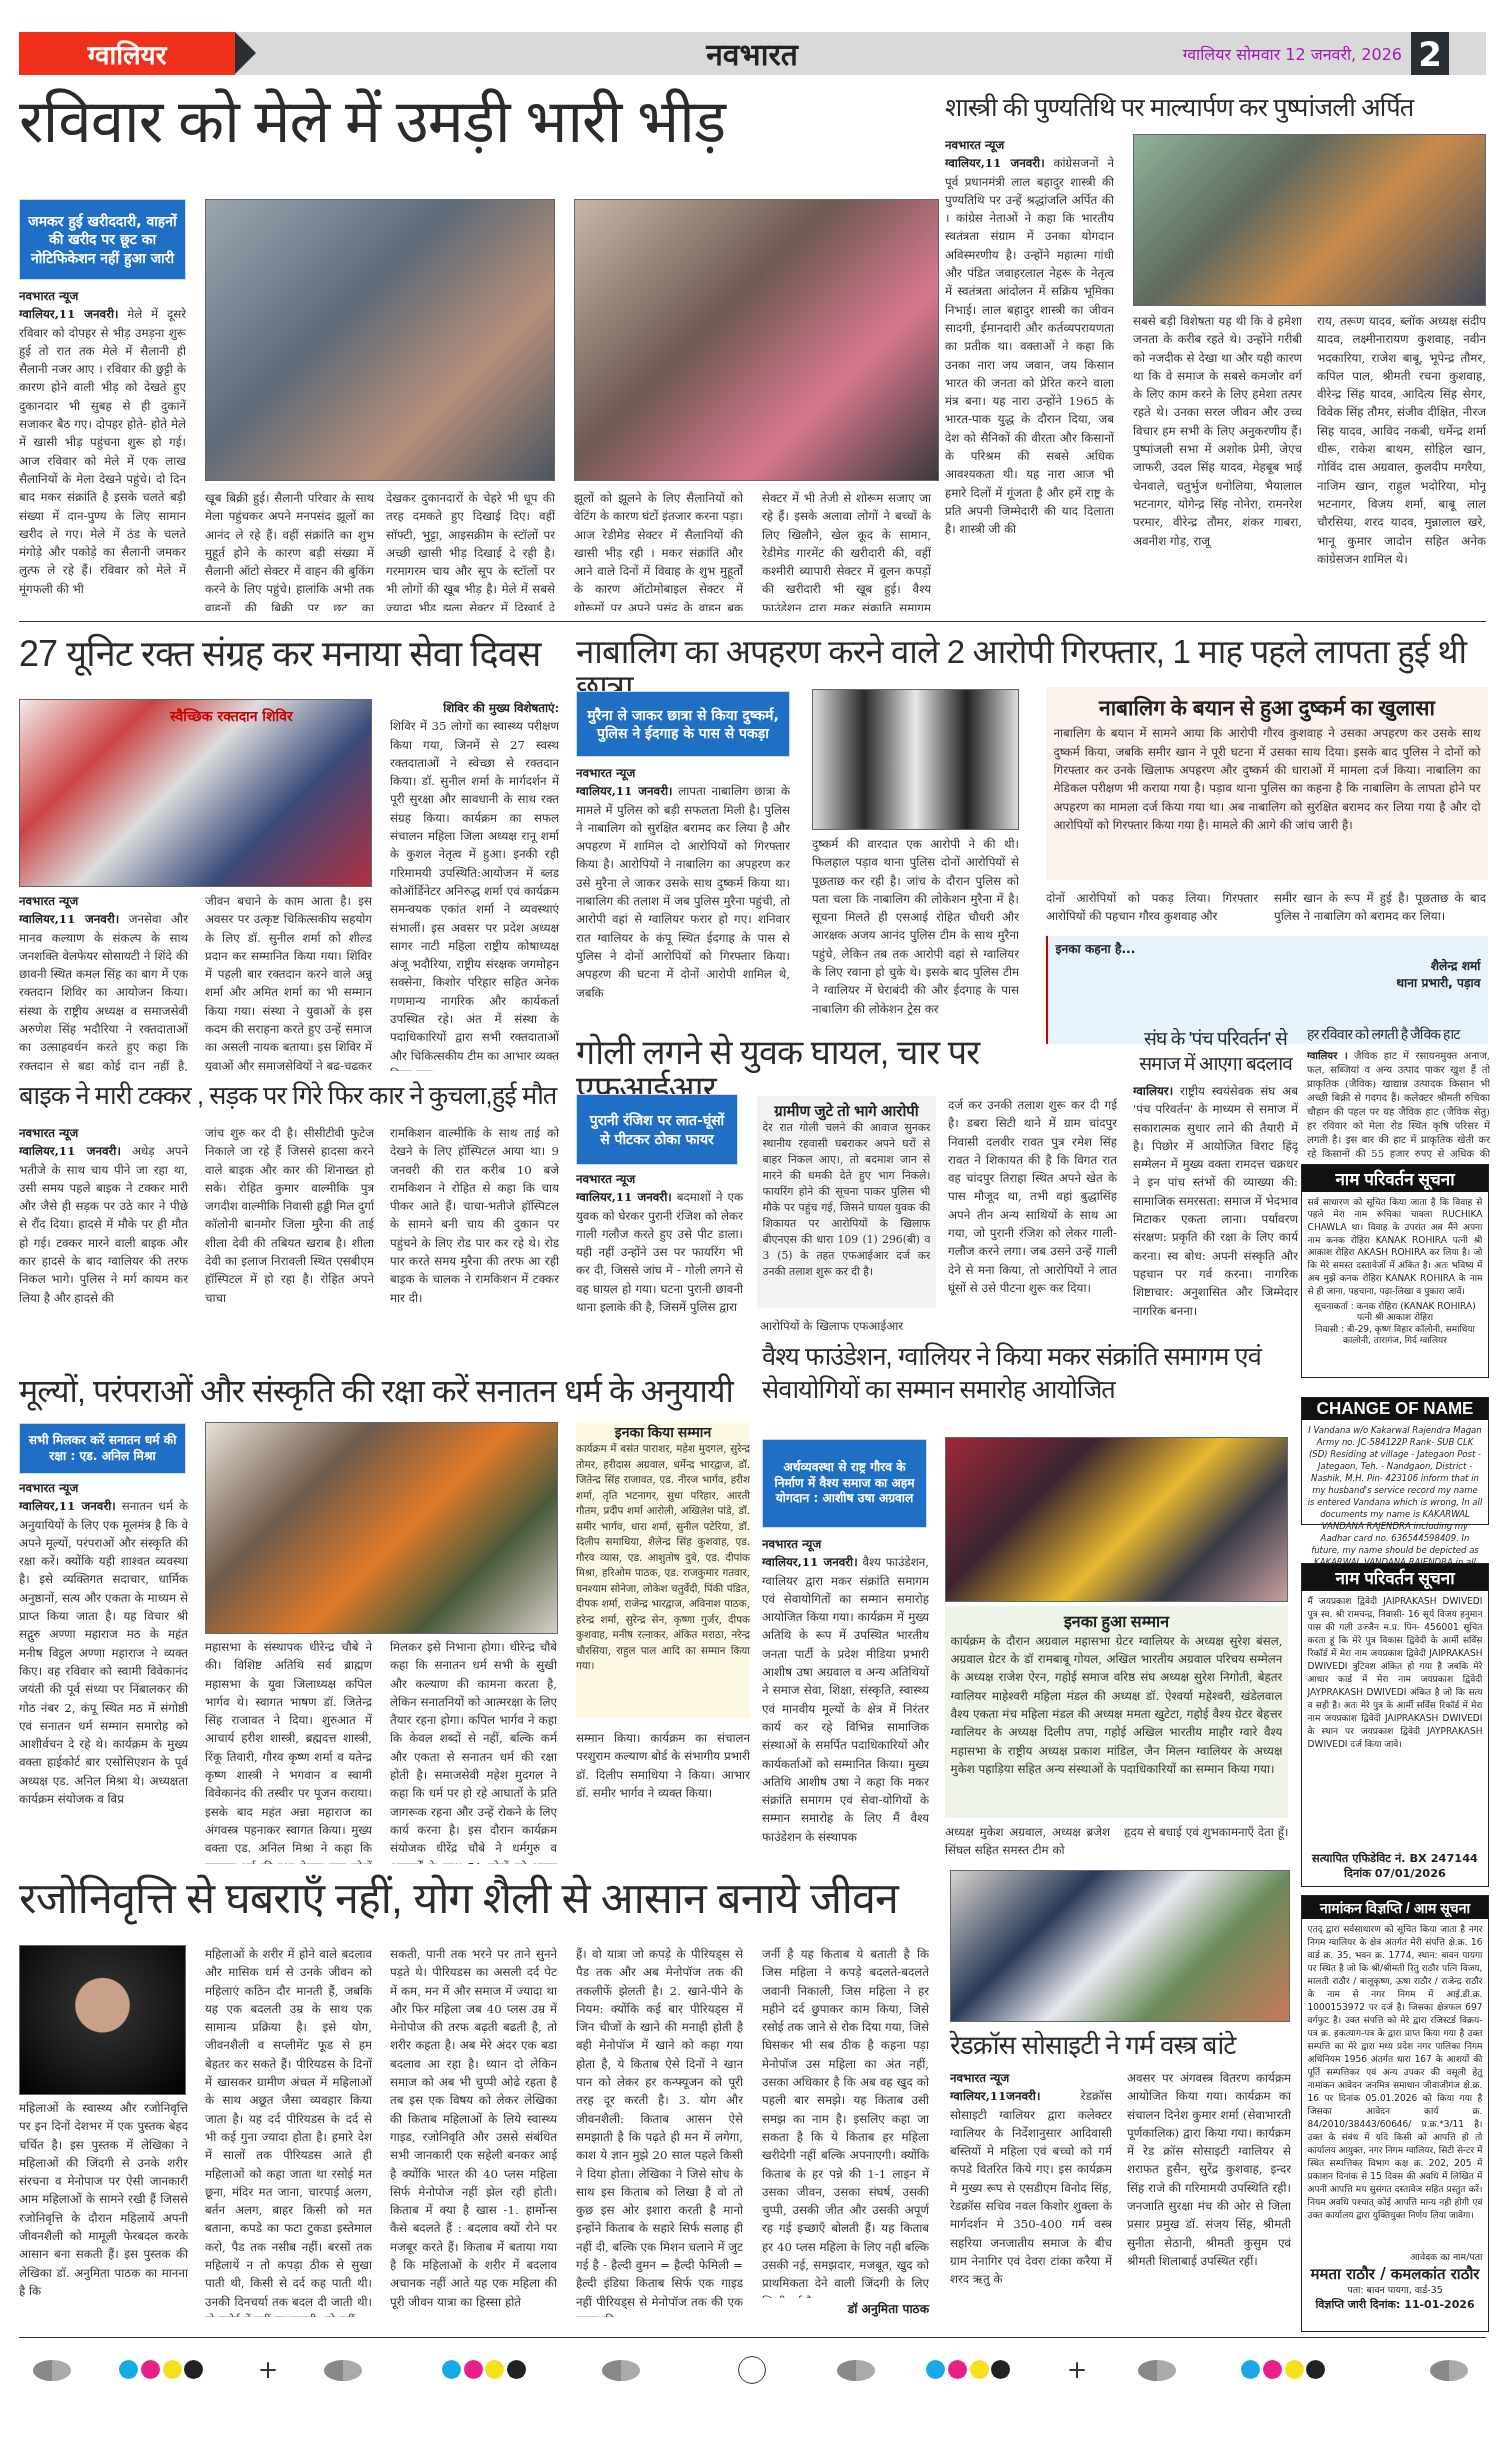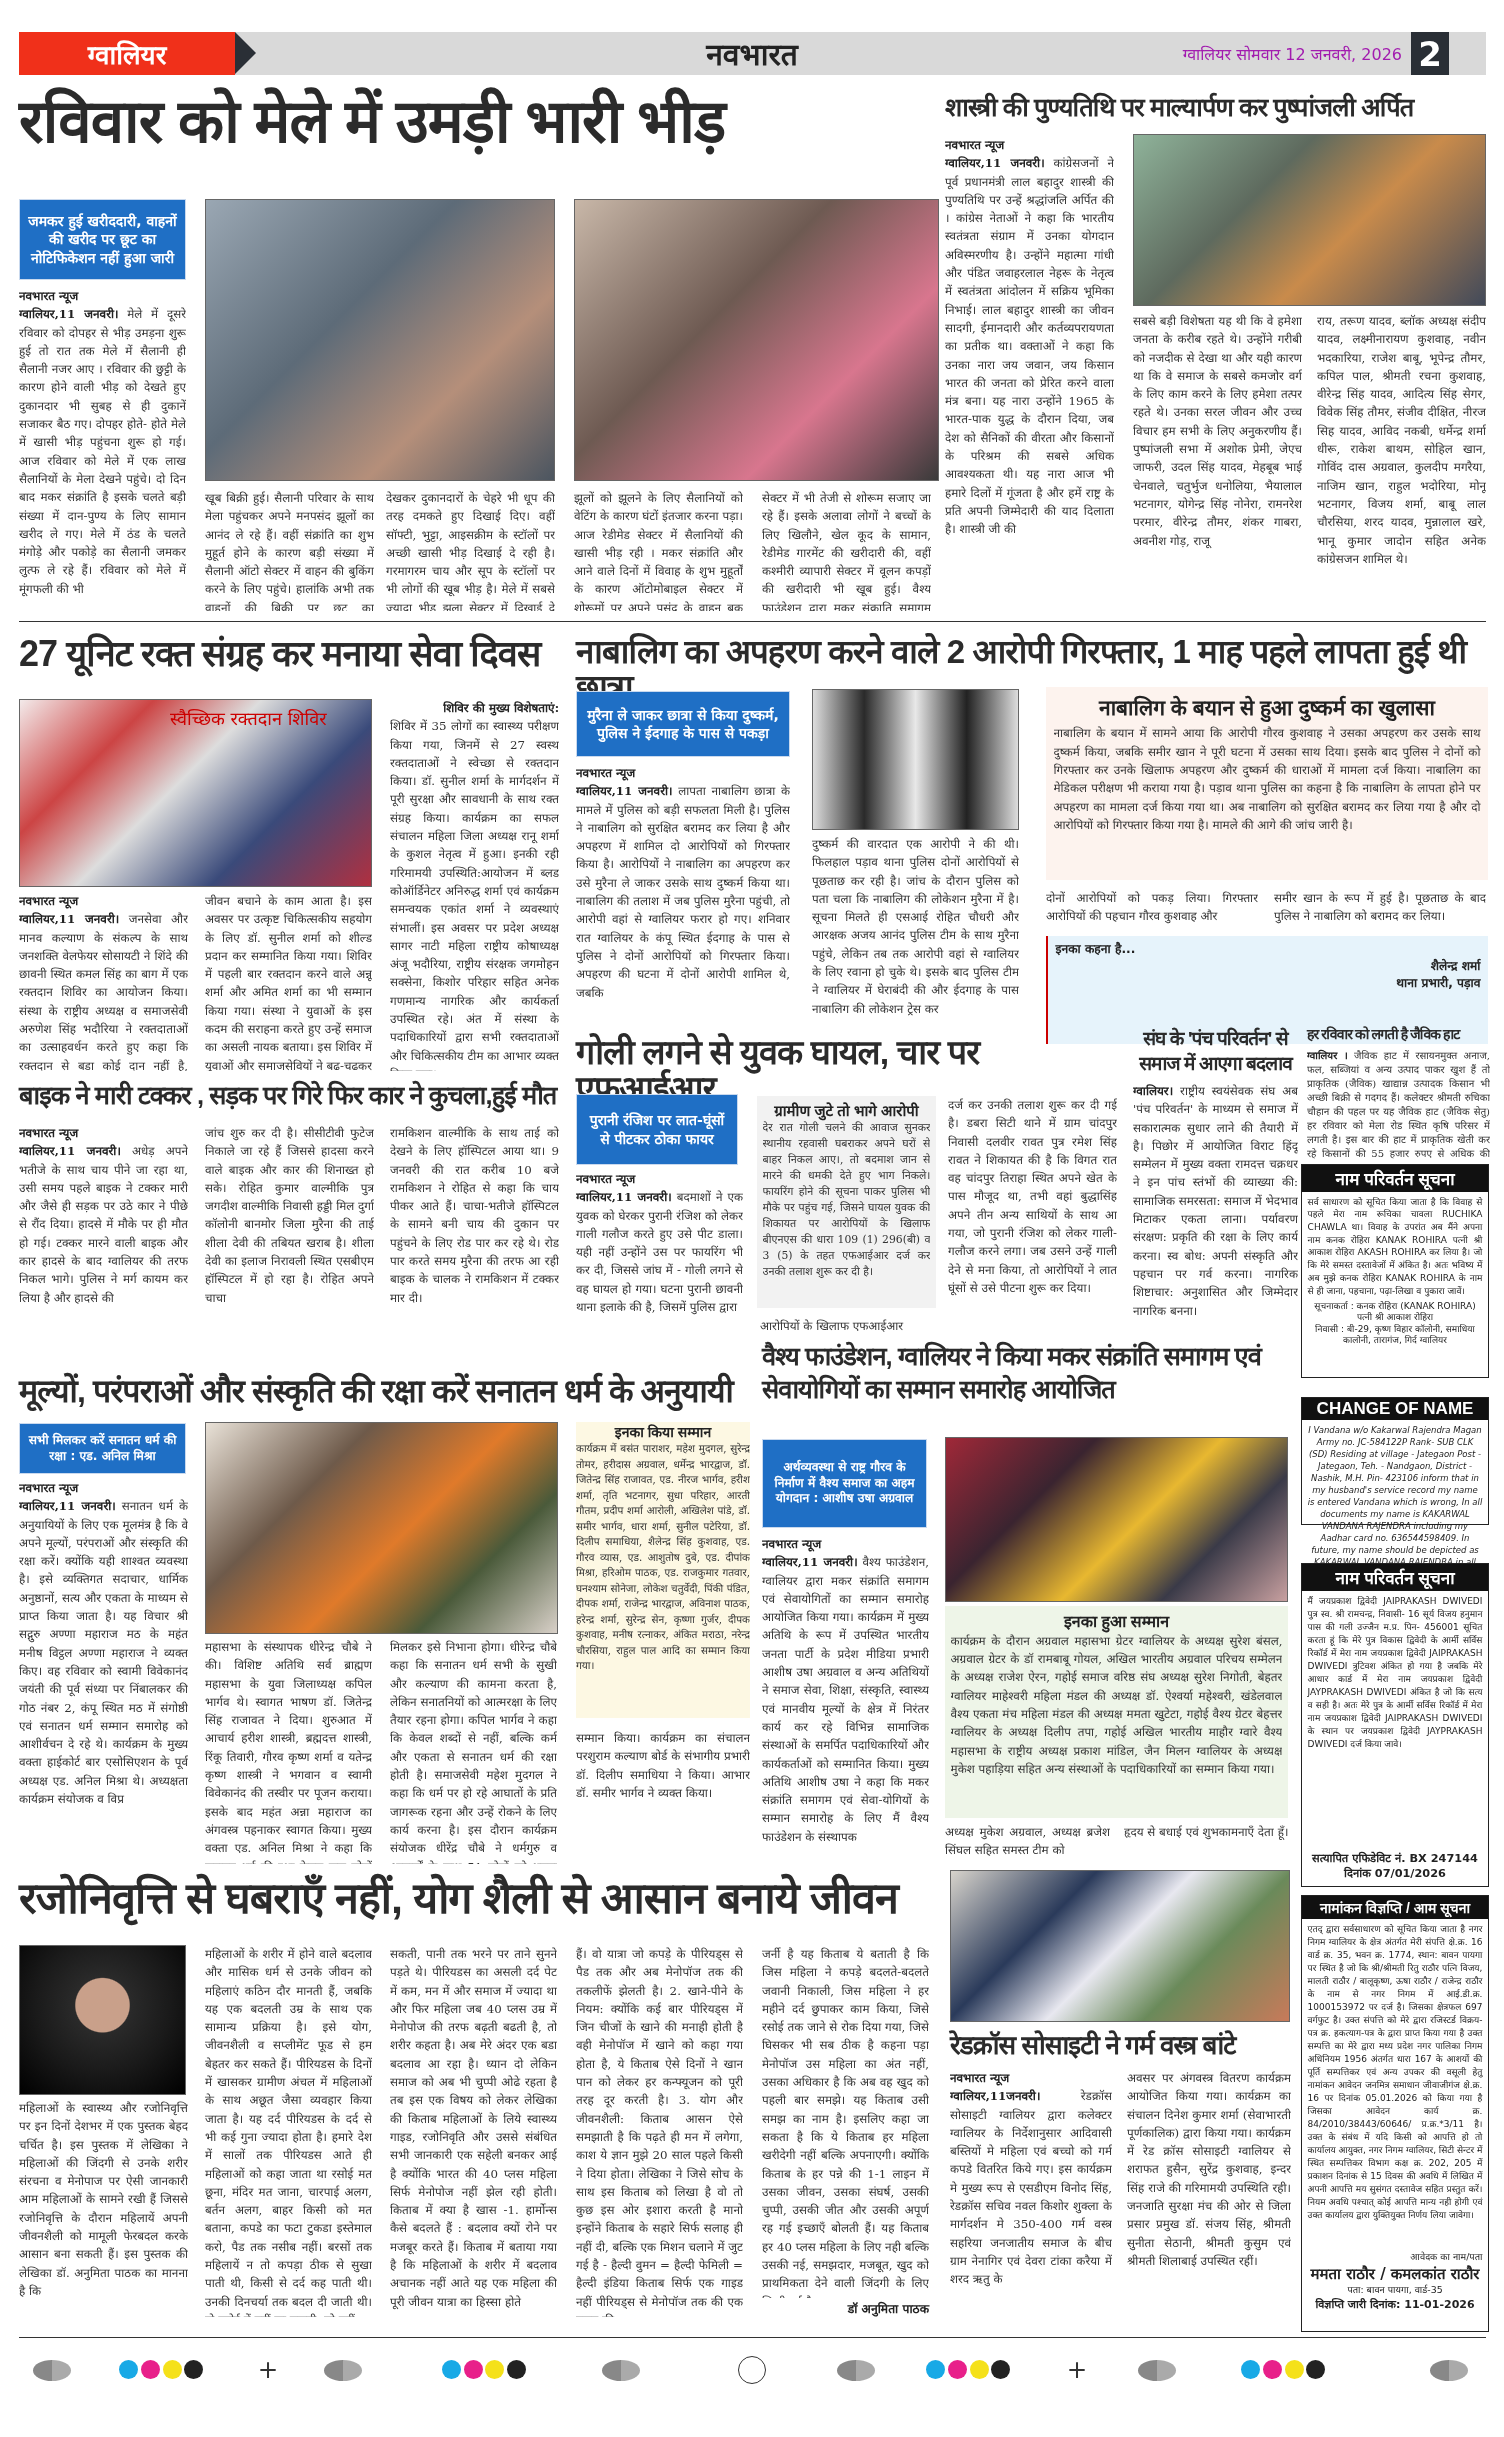--- a/index.html
+++ b/index.html
@@ -4,21 +4,21 @@
 <style>
 *{box-sizing:border-box;margin:0;padding:0}
 body{width:1505px;height:2438px;background:#fff;font-family:"DejaVu Sans",sans-serif;color:#222;position:relative;overflow:hidden}
 .abs{position:absolute}
 .hdr{left:19px;top:32px;width:1467px;height:43px;background:#d9d9d9}
 .hdr-city{left:19px;top:32px;width:216px;height:43px;background:#f0301a;color:#fff;font-weight:bold;font-size:26px;display:flex;align-items:center;justify-content:center}
 .hdr-arrow{left:235px;top:32px;width:0;height:0;border-top:21.6px solid transparent;border-bottom:21.6px solid transparent;border-left:21px solid #2a2f36}
 .hdr-brand{left:611px;top:32px;width:282px;height:43px;font-size:30px;font-weight:bold;display:flex;align-items:center;justify-content:center;color:#222}
 .hdr-date{left:1110px;top:32px;width:292px;height:43px;font-size:16px;display:flex;align-items:center;justify-content:flex-end;color:#a21caf}
 .hdr-page{left:1411px;top:32px;width:38px;height:43px;background:#2a2f36;color:#fff;font-weight:bold;font-size:34px;display:flex;align-items:center;justify-content:center}
-.h1{font-weight:bold;color:#2b2b2b;line-height:1.05;letter-spacing:-0.9px;font-family:"Liberation Sans",sans-serif}
+.h1{font-weight:normal;color:#2b2b2b;line-height:1.05;letter-spacing:-0.9px;font-family:"Liberation Sans",sans-serif}
 .body{font-family:"DejaVu Serif",serif;font-size:11.8px;line-height:18.3px;color:#333;text-align:justify;overflow:hidden}
 .dl{font-weight:bold;color:#222}
 .bluebox{background:#1f6fc5;color:#fff;font-weight:bold;text-align:center;display:flex;align-items:center;justify-content:center;padding:5.6px;line-height:1.3;border:1.9px solid #c9d9ee}
 .photo{background:linear-gradient(135deg,#9aa7b3,#5d6b78 40%,#b58f7a 70%,#4b5560);border:0.9px solid #666}
 .tintpink{background:#fdf3ee}
 .tintblue{background:#e6f3fb}
 .tintgreen{background:#eef5e8}
 .tintyellow{background:#fdf8e3}
 .tintgray{background:#f2f2f2}
 .subh{font-weight:bold;font-size:16px;text-align:center;color:#222;font-family:"Liberation Sans",sans-serif}
@@ -59,21 +59,21 @@
   <span>कांग्रेसजनों ने पूर्व प्रधानमंत्री लाल बहादुर शास्त्री की पुण्यतिथि पर उन्हें श्रद्धांजलि अर्पित की । कांग्रेस नेताओं ने कहा कि भारतीय स्वतंत्रता संग्राम में उनका योगदान अविस्मरणीय है। उन्होंने महात्मा गांधी और पंडित जवाहरलाल नेहरू के नेतृत्व में स्वतंत्रता आंदोलन में सक्रिय भूमिका निभाई। लाल बहादुर शास्त्री का जीवन सादगी, ईमानदारी और कर्तव्यपरायणता का प्रतीक था। वक्ताओं ने कहा कि उनका नारा जय जवान, जय किसान भारत की जनता को प्रेरित करने वाला मंत्र बना। यह नारा उन्होंने 1965 के भारत-पाक युद्ध के दौरान दिया, जब देश को सैनिकों की वीरता और किसानों के परिश्रम की सबसे अधिक आवश्यकता थी। यह नारा आज भी हमारे दिलों में गूंजता है और हमें राष्ट्र के प्रति अपनी जिम्मेदारी की याद दिलाता है। शास्त्री जी की</span>
 </div>
 <div class="abs photo" style="left:1133px;top:134px;width:353px;height:172px;background:linear-gradient(135deg,#8fb39a,#5e6a5e 35%,#c98b4b 60%,#424a5a)"></div>
 <div class="abs body" style="left:1133px;top:312px;width:169px;height:299px">सबसे बड़ी विशेषता यह थी कि वे हमेशा जनता के करीब रहते थे। उन्होंने गरीबी को नजदीक से देखा था और यही कारण था कि वे समाज के सबसे कमजोर वर्ग के लिए काम करने के लिए हमेशा तत्पर रहते थे। उनका सरल जीवन और उच्च विचार हम सभी के लिए अनुकरणीय हैं। पुष्पांजली सभा में अशोक प्रेमी, जेएच जाफरी, उदल सिंह यादव, मेहबूब भाई चेनवाले, चतुर्भुज धनोलिया, भैयालाल भटनागर, योगेन्द्र सिंह नोनेरा, रामनरेश परमार, वीरेन्द्र तौमर, शंकर गाबरा, अवनीश गोड़, राजू</div>
 <div class="abs body" style="left:1317px;top:312px;width:169px;height:299px">राय, तरूण यादव, ब्लॉक अध्यक्ष संदीप यादव, लक्ष्मीनारायण कुशवाह, नवीन भदकारिया, राजेश बाबू, भूपेन्द्र तौमर, कपिल पाल, श्रीमती रचना कुशवाह, वीरेन्द्र सिंह यादव, आदित्य सिंह सेगर, विवेक सिंह तौमर, संजीव दीक्षित, नीरज सिह यादव, आविद नकबी, धर्मेन्द्र शर्मा धीरू, राकेश बाथम, सोहिल खान, गोविंद दास अग्रवाल, कुलदीप मगरैया, नाजिम खान, राहुल भदोरिया, मोनू भटनागर, विजय शर्मा, बाबू लाल चौरसिया, शरद यादव, मुन्नालाल खरे, भानू कुमार जादोन सहित अनेक कांग्रेसजन शामिल थे।</div>
 
 <div class="abs rule" style="left:19px;top:621px;width:1467px"></div>
 
 <div class="abs h1" style="left:19px;top:635px;width:545px;font-size:36px">27 यूनिट रक्त संग्रह कर मनाया सेवा दिवस</div>
 <div class="abs photo" style="left:19px;top:699px;width:353px;height:188px;background:linear-gradient(135deg,#f3eaea,#c44 25%,#ddd 45%,#3a4a7a 70%,#b03040)">
-  <div style="position:absolute;left:150px;top:5.6px;color:#c00;font-weight:normal;font-size:18px">स्वैच्छिक रक्तदान शिविर</div>
+  <div style="position:absolute;left:150px;top:5.6px;color:#c00;font-weight:bold;font-size:14px">स्वैच्छिक रक्तदान शिविर</div>
 </div>
 <div class="abs body" style="left:19px;top:892px;width:169px;height:179px">
   <div class="dl">नवभारत न्यूज</div>
   <span class="dl">ग्वालियर,11 जनवरी।</span>
   <span>जनसेवा और मानव कल्याण के संकल्प के साथ जनशक्ति वेलफेयर सोसायटी ने शिंदे की छावनी स्थित कमल सिंह का बाग में एक रक्तदान शिविर का आयोजन किया। संस्था के राष्ट्रीय अध्यक्ष व समाजसेवी अरुणेश सिंह भदौरिया ने रक्तदाताओं का उत्साहवर्धन करते हुए कहा कि रक्तदान से बड़ा कोई दान नहीं है, क्योंकि यह सीधे तौर पर किसी का</span>
 </div>
 <div class="abs body" style="left:205px;top:892px;width:167px;height:179px">जीवन बचाने के काम आता है। इस अवसर पर उत्कृष्ट चिकित्सकीय सहयोग के लिए डॉ. सुनील शर्मा को शील्ड प्रदान कर सम्मानित किया गया। शिविर में पहली बार रक्तदान करने वाले अन्नू शर्मा और अमित शर्मा का भी सम्मान किया गया। संस्था ने युवाओं के इस कदम की सराहना करते हुए उन्हें समाज का असली नायक बताया। इस शिविर में युवाओं और समाजसेवियों ने बढ़-चढ़कर हिस्सा लिया।</div>
 <div class="abs body" style="left:390px;top:699px;width:169px;height:372px">
   <div class="dl" style="text-align:right">शिविर की मुख्य विशेषताएं:</div>
   <span>शिविर में 35 लोगों का स्वास्थ्य परीक्षण किया गया, जिनमें से 27 स्वस्थ रक्तदाताओं ने स्वेच्छा से रक्तदान किया। डॉ. सुनील शर्मा के मार्गदर्शन में पूरी सुरक्षा और सावधानी के साथ रक्त संग्रह किया। कार्यक्रम का सफल संचालन महिला जिला अध्यक्ष रानू शर्मा के कुशल नेतृत्व में हुआ। इनकी रही गरिमामयी उपस्थिति:आयोजन में ब्लड कोऑर्डिनेटर अनिरुद्ध शर्मा एवं कार्यक्रम समन्वयक एकांत शर्मा ने व्यवस्थाएं संभालीं। इस अवसर पर प्रदेश अध्यक्ष सागर नाटी महिला राष्ट्रीय कोषाध्यक्ष अंजू भदौरिया, राष्ट्रीय संरक्षक जगमोहन सक्सेना, किशोर परिहार सहित अनेक गणमान्य नागरिक और कार्यकर्ता उपस्थित रहे। अंत में संस्था के पदाधिकारियों द्वारा सभी रक्तदाताओं और चिकित्सकीय टीम का आभार व्यक्त किया गया।</span>

